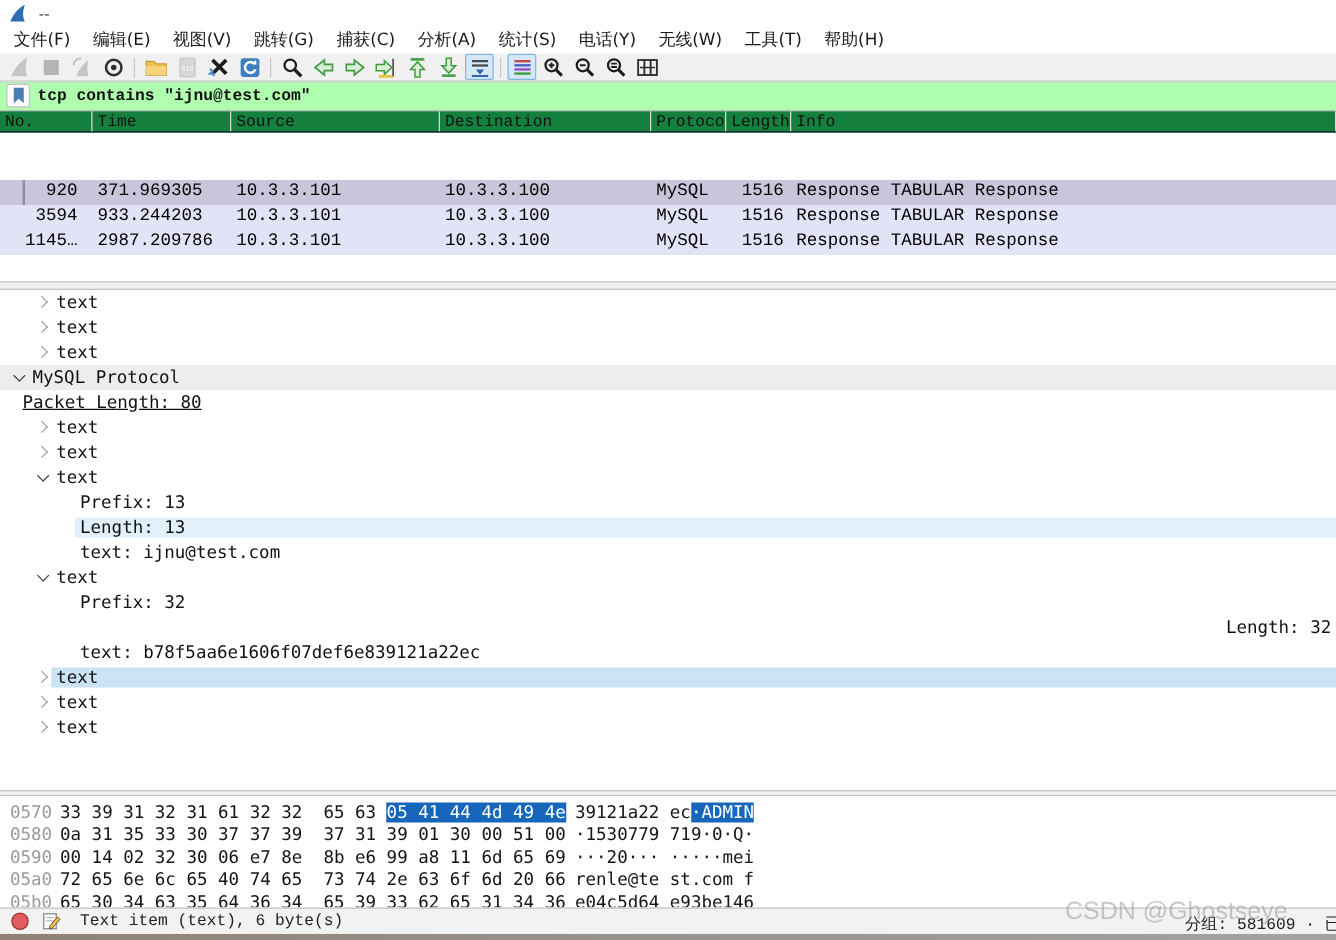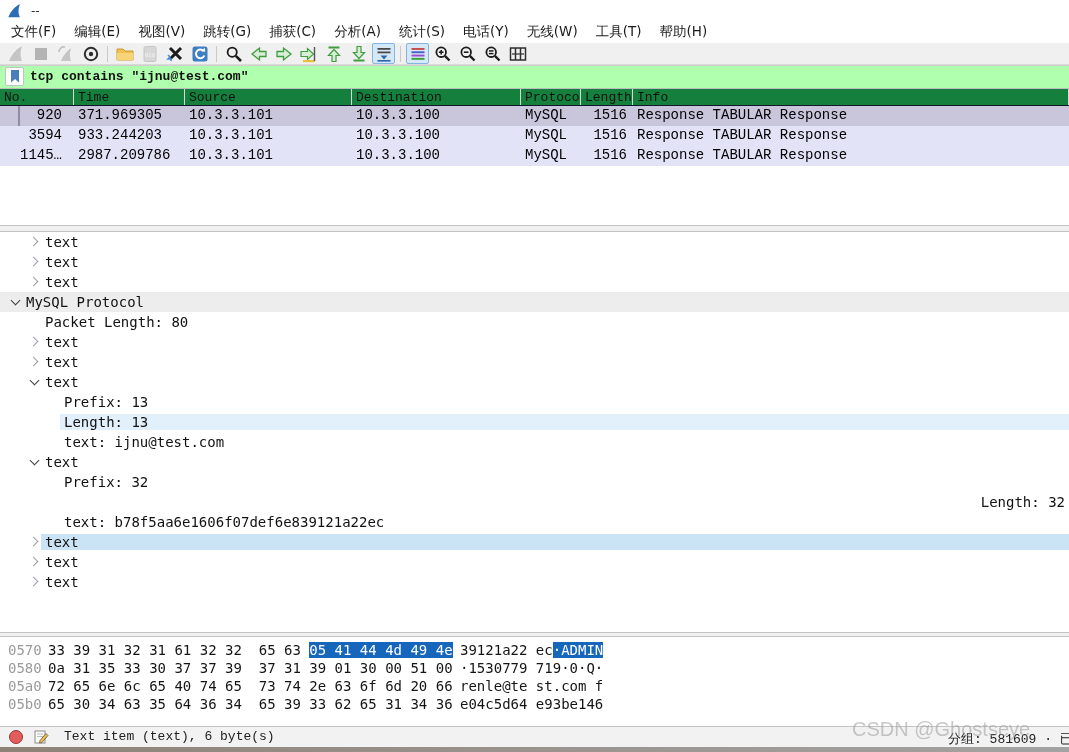--- a/index.html
+++ b/index.html
@@ -34,21 +34,21 @@
 
   
   .pkt-header { height:19px; display:grid; grid-template-columns:74px 111px 167px 169px 60px 52px 1fr;
                 background:#15803d; border-bottom:1px solid #0f172a;
                 font-family:"Liberation Mono","DejaVu Sans Mono",monospace; font-size:13px; color:#111; }
   .pkt-header .hcell { border-right:1px solid #d8d8d8; padding:1px 0 0 4px; overflow:hidden; white-space:nowrap; }
   .pkt-rows { height:60px; }
   .pkt-row { height:20px; display:grid; grid-template-columns:74px 111px 167px 169px 60px 52px 1fr;
              font-family:"Liberation Mono","DejaVu Sans Mono",monospace; font-size:14px; color:#000;
              background:#e3e3f8; position:relative; cursor:default; }
-  .pkt-row.selected { background:#c9c6dc; }
+  .pkt-row.selected { background:#c9c6dc;margin-top:38px; }
   .pkt-row.selected::before { content:""; position:absolute; left:18px; top:0; width:2px; height:100%; background:#8f8da3; }
   .pkt-row .cell { padding:1px 0 0 4px; white-space:nowrap; overflow:hidden; }
   .pkt-row .cell.num { text-align:right; padding-right:12px; }
   .pkt-row .cell.len { text-align:right; padding-right:6px; }
   .pkt-empty { height:67px; background:#fff; }
 
   .splitter { background:#f0f0f0; border-top:1px solid #c2c2c2; border-bottom:1px solid #c2c2c2; }
   .splitter.s1 { height:7px; }
   .splitter.s2 { height:5px; }
 
@@ -318,21 +318,21 @@
           <span class="chev collapsed"></span>
         </span>
         <span class="tlabel">text</span>
       </div>
       <div class="trow bg-gray" style="padding-left: 8px;">
         <span class="chevslot">
           <span class="chev expanded"></span>
         </span>
         <span class="tlabel">MySQL Protocol</span>
       </div>
-      <div class="trow" style="padding-left: 27px;">
+      <div class="trow" style=" text-decoration: underline;">
         <span class="chevslot"></span>
         <span class="tlabel">Packet Length: 80</span>
       </div>
       <div class="trow" style="padding-left: 27px;">
         <span class="chevslot">
           <span class="chev collapsed"></span>
         </span>
         <span class="tlabel">text</span>
       </div>
       <div class="trow" style="padding-left: 27px;">
@@ -395,20 +395,21 @@
         </span>
         <span class="tlabel">text</span>
       </div>
     </div>
 
   <div class="splitter s2"></div>
 
   <div class="hexpane" id="hexpane">
       <div class="hrow"><span class="hoff">0570</span><span class="hbytes"><span>33 39 31 32 31 61 32 32  65 63 </span><span class="hsel">05 41 44 4d 49 4e</span></span><span class="hascii"><span>39121a22 ec</span><span class="hsel">·ADMIN</span></span></div>
       <div class="hrow"><span class="hoff">0580</span><span class="hbytes"><span>0a 31 35 33 30 37 37 39  37 31 39 01 30 00 51 00</span></span><span class="hascii"><span>·1530779 719·0·Q·</span></span></div>
+      <div class="hrow"><span class="hoff">0590</span><span class="hbytes"><span>00 14 02 32 30 06 e7 8e  8b e6 99 a8 11 6d 65 69</span></span><span class="hascii"><span>···20··· ·····mei</span></span></div>
       <div class="hrow"><span class="hoff">05a0</span><span class="hbytes"><span>72 65 6e 6c 65 40 74 65  73 74 2e 63 6f 6d 20 66</span></span><span class="hascii"><span>renle@te st.com f</span></span></div>
       <div class="hrow"><span class="hoff">05b0</span><span class="hbytes"><span>65 30 34 63 35 64 36 34  65 39 33 62 65 31 34 36</span></span><span class="hascii"><span>e04c5d64 e93be146</span></span></div>
     </div>
 
   <div class="statusbar">
     <span class="sbtn">
       <svg width="16" height="16" viewBox="0 0 16 16">
         <circle cx="8" cy="8" r="6.5" fill="#e25d5d" stroke="#9c3434" stroke-width="1"></circle>
       </svg>
     </span>

